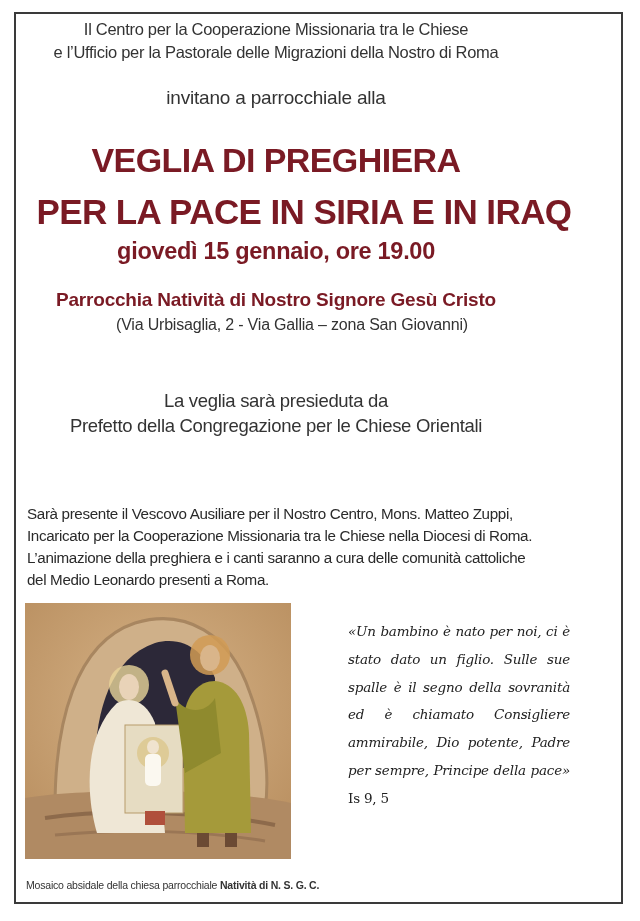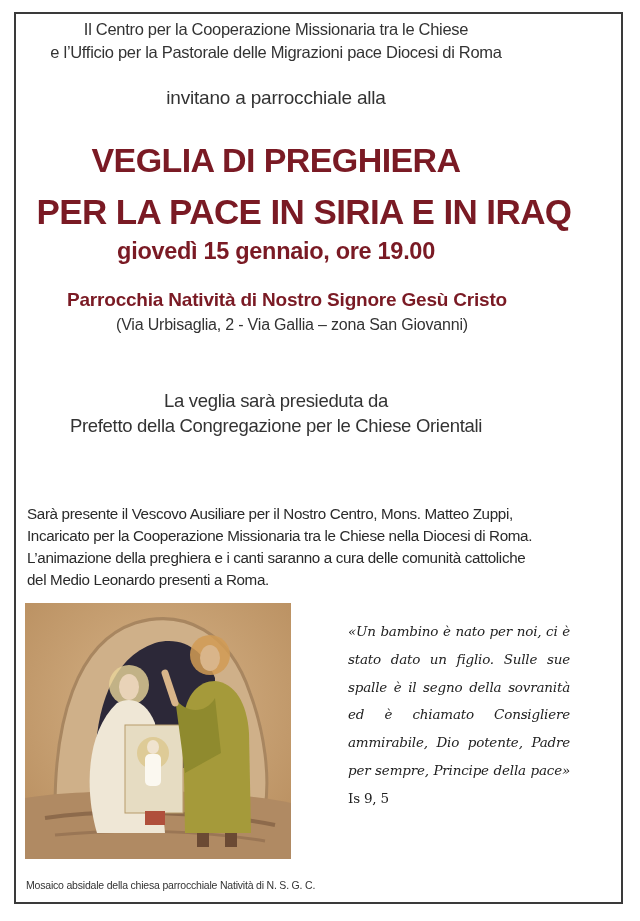--- a/index.html
+++ b/index.html
@@ -7,42 +7,42 @@
          font-family: "Liberation Sans", "DejaVu Sans", sans-serif; color: #2a2a2a; }
   .frame { position: absolute; left: 14px; top: 12px; width: 609px; height: 892px;
            border: 2px solid #3a3a3a; box-sizing: border-box; background: #fff; }
   .center { position: absolute; left: 0; width: 552px; text-align: center; white-space: nowrap; }
   .org { font-size: 16.5px; line-height: 23px; color: #333; top: 18px; letter-spacing: -0.3px; }
   .invite { font-size: 19px; top: 87px; color: #333; letter-spacing: -0.2px; }
   .title { font-weight: bold; color: #7a1a24; font-size: 34px; line-height: 44px; letter-spacing: -0.6px; }
   .t1 { top: 138px; }
   .t2 { top: 190px; font-size: 35px; padding-left: 28px; }
   .date { top: 238px; font-size: 23.5px; font-weight: bold; color: #7a1a24; letter-spacing: -0.3px; }
-  .parish { top: 289px; font-size: 19px; font-weight: bold; color: #7a1a24; letter-spacing: -0.2px; margin-left: 11px; }
+  .parish { top: 289px; font-size: 19px; font-weight: bold; color: #7a1a24; letter-spacing: -0.2px; }
   .addr { top: 316px; font-size: 16px; color: #333; letter-spacing: -0.2px; padding-left: 16px; }
   .presided { top: 381px; font-size: 18.5px; line-height: 25px; color: #333; letter-spacing: -0.3px; margin-top: 7px; }
   .para { position: absolute; left: 27px; top: 503px; width: 600px; font-size: 15.2px; line-height: 22px;
           color: #2a2a2a; letter-spacing: -0.35px; white-space: nowrap; }
   .mosaic { position: absolute; left: 25px; top: 603px; width: 266px; height: 256px; overflow: hidden;
             background: #c9a578; }
   .quote { position: absolute; left: 348px; top: 618px; width: 222px;
            font-family: "DejaVu Serif", serif; font-style: italic; font-size: 13.5px; line-height: 27.8px;
            color: #222; text-align: justify; letter-spacing: -0.2px; }
   .quote .ref { font-style: normal; }
   .caption { position: absolute; left: 26px; top: 879px; font-size: 10.5px; color: #333; letter-spacing: -0.2px; }
-  .caption b { font-weight: normal; margin-top: 32px; }
+  .caption b { font-weight: bold; margin-top: 32px; }
 </style>
 </head>
 <body>
 
 <div class="frame"></div>
 
 <div class="center org">
   <div>Il Centro per la Cooperazione Missionaria tra le Chiese</div>
-  <div>e l’Ufficio per la Pastorale delle Migrazioni pace Diocesi di Roma</div>
+  <div>e l’Ufficio per la Pastorale delle Migrazioni della Nostro di Roma</div>
 </div>
 
 <div class="center invite">invitano a parrocchiale alla</div>
 
 <div class="center title t1">VEGLIA DI PREGHIERA</div>
 <div class="center title t2">PER LA PACE IN SIRIA E IN IRAQ</div>
 
 <div class="center date">giovedì 15 gennaio, ore 19.00</div>
 <div class="center parish">Parrocchia Natività di Nostro Signore Gesù Cristo</div>
 <div class="center addr">(Via Urbisaglia, 2 - Via Gallia – zona San Giovanni)</div>

